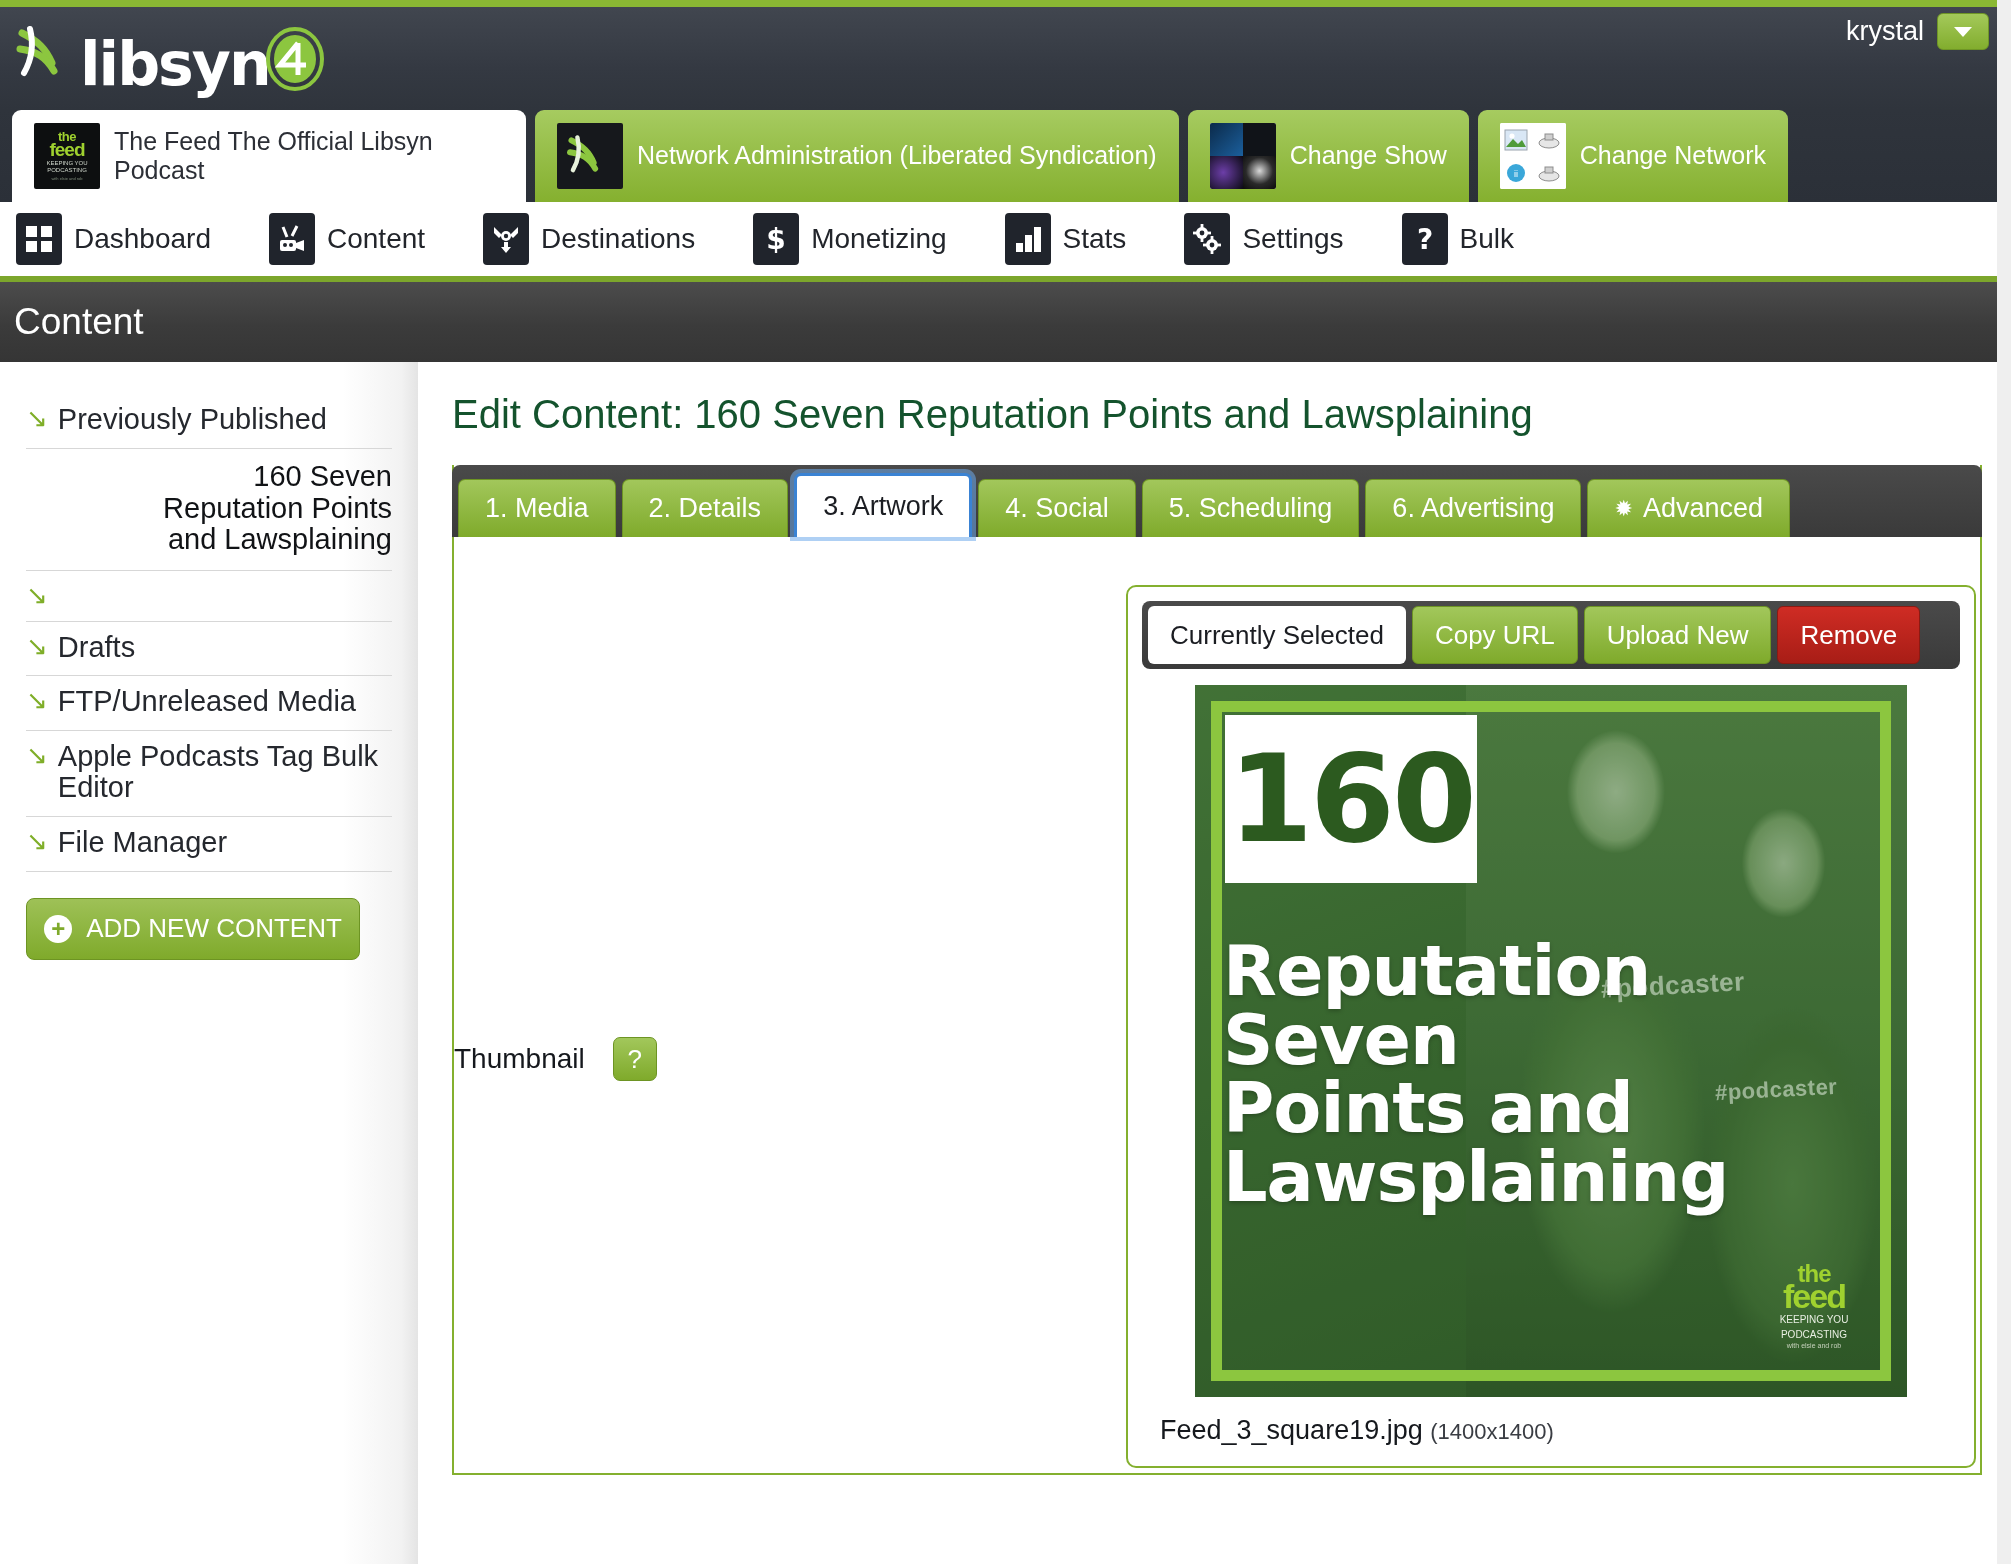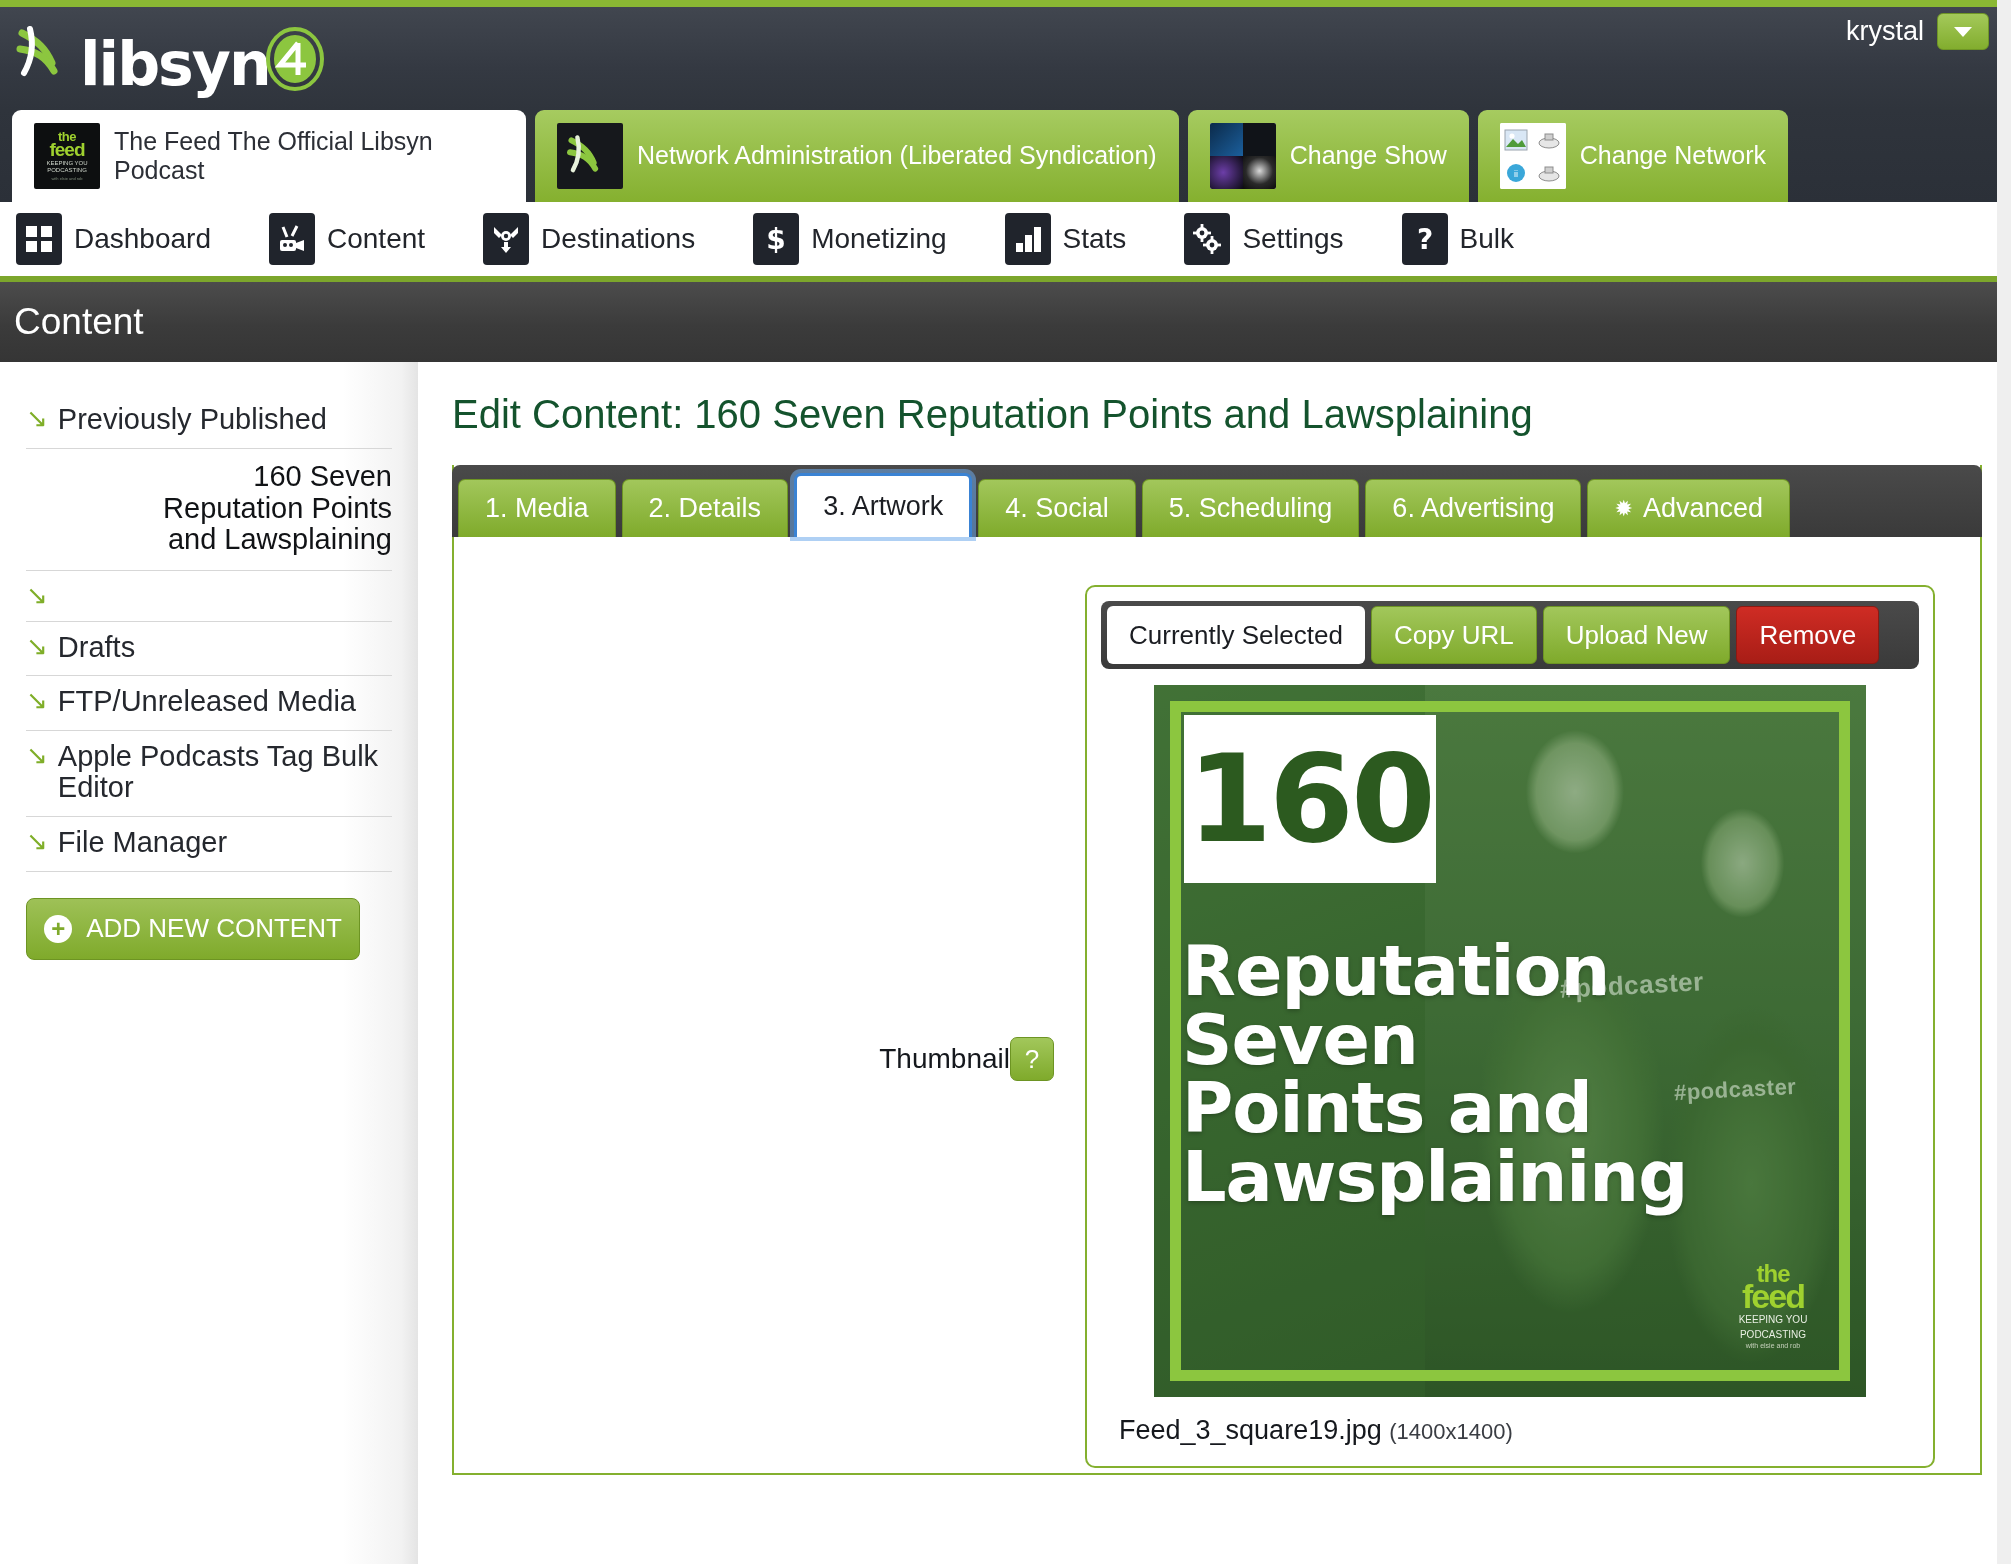--- a/index.html
+++ b/index.html
@@ -183,32 +183,32 @@
     box-shadow: 0 0 0 4px rgba(110,170,235,0.55);
   }
   .tab .gear { margin-right: 10px; font-size: 22px; }
 
   
   .artwork-row {
     display: flex; align-items: flex-start; padding: 48px 0 0 0; height: 930px;
   }
   .thumb-label {
     width: 600px; flex: 0 0 600px; text-align: right;
-    display: flex; align-items: center; justify-content: flex-end; gap: 0;
+    display: flex; align-items: center; gap: 28px;
     padding-top: 452px; font-size: 28px; color: #15181d;
   }
   .help-btn {
     width: 44px; height: 44px; border-radius: 7px;
     background: linear-gradient(180deg,#a2c75b 0%,#7faa2b 100%);
     border: 1px solid #6d9423; color: #ffffff; font-size: 26px;
     display:flex; align-items:center; justify-content:center; cursor: pointer;
   }
 
   .art-card {
-    margin-left: 31px; width: 850px;
+    margin-left: 72px; width: 850px;
     border: 2px solid #84b02f; border-radius: 10px; background: #ffffff;
     padding: 14px 14px 20px 14px;
   }
   .art-toolbar {
     background: linear-gradient(180deg,#4a4a4a 0%,#3a3a3a 100%);
     border-radius: 8px; padding: 5px 6px;
     display: flex; gap: 6px; align-items: center;
   }
   .art-btn {
     height: 58px; border-radius: 6px; padding: 0 22px;

